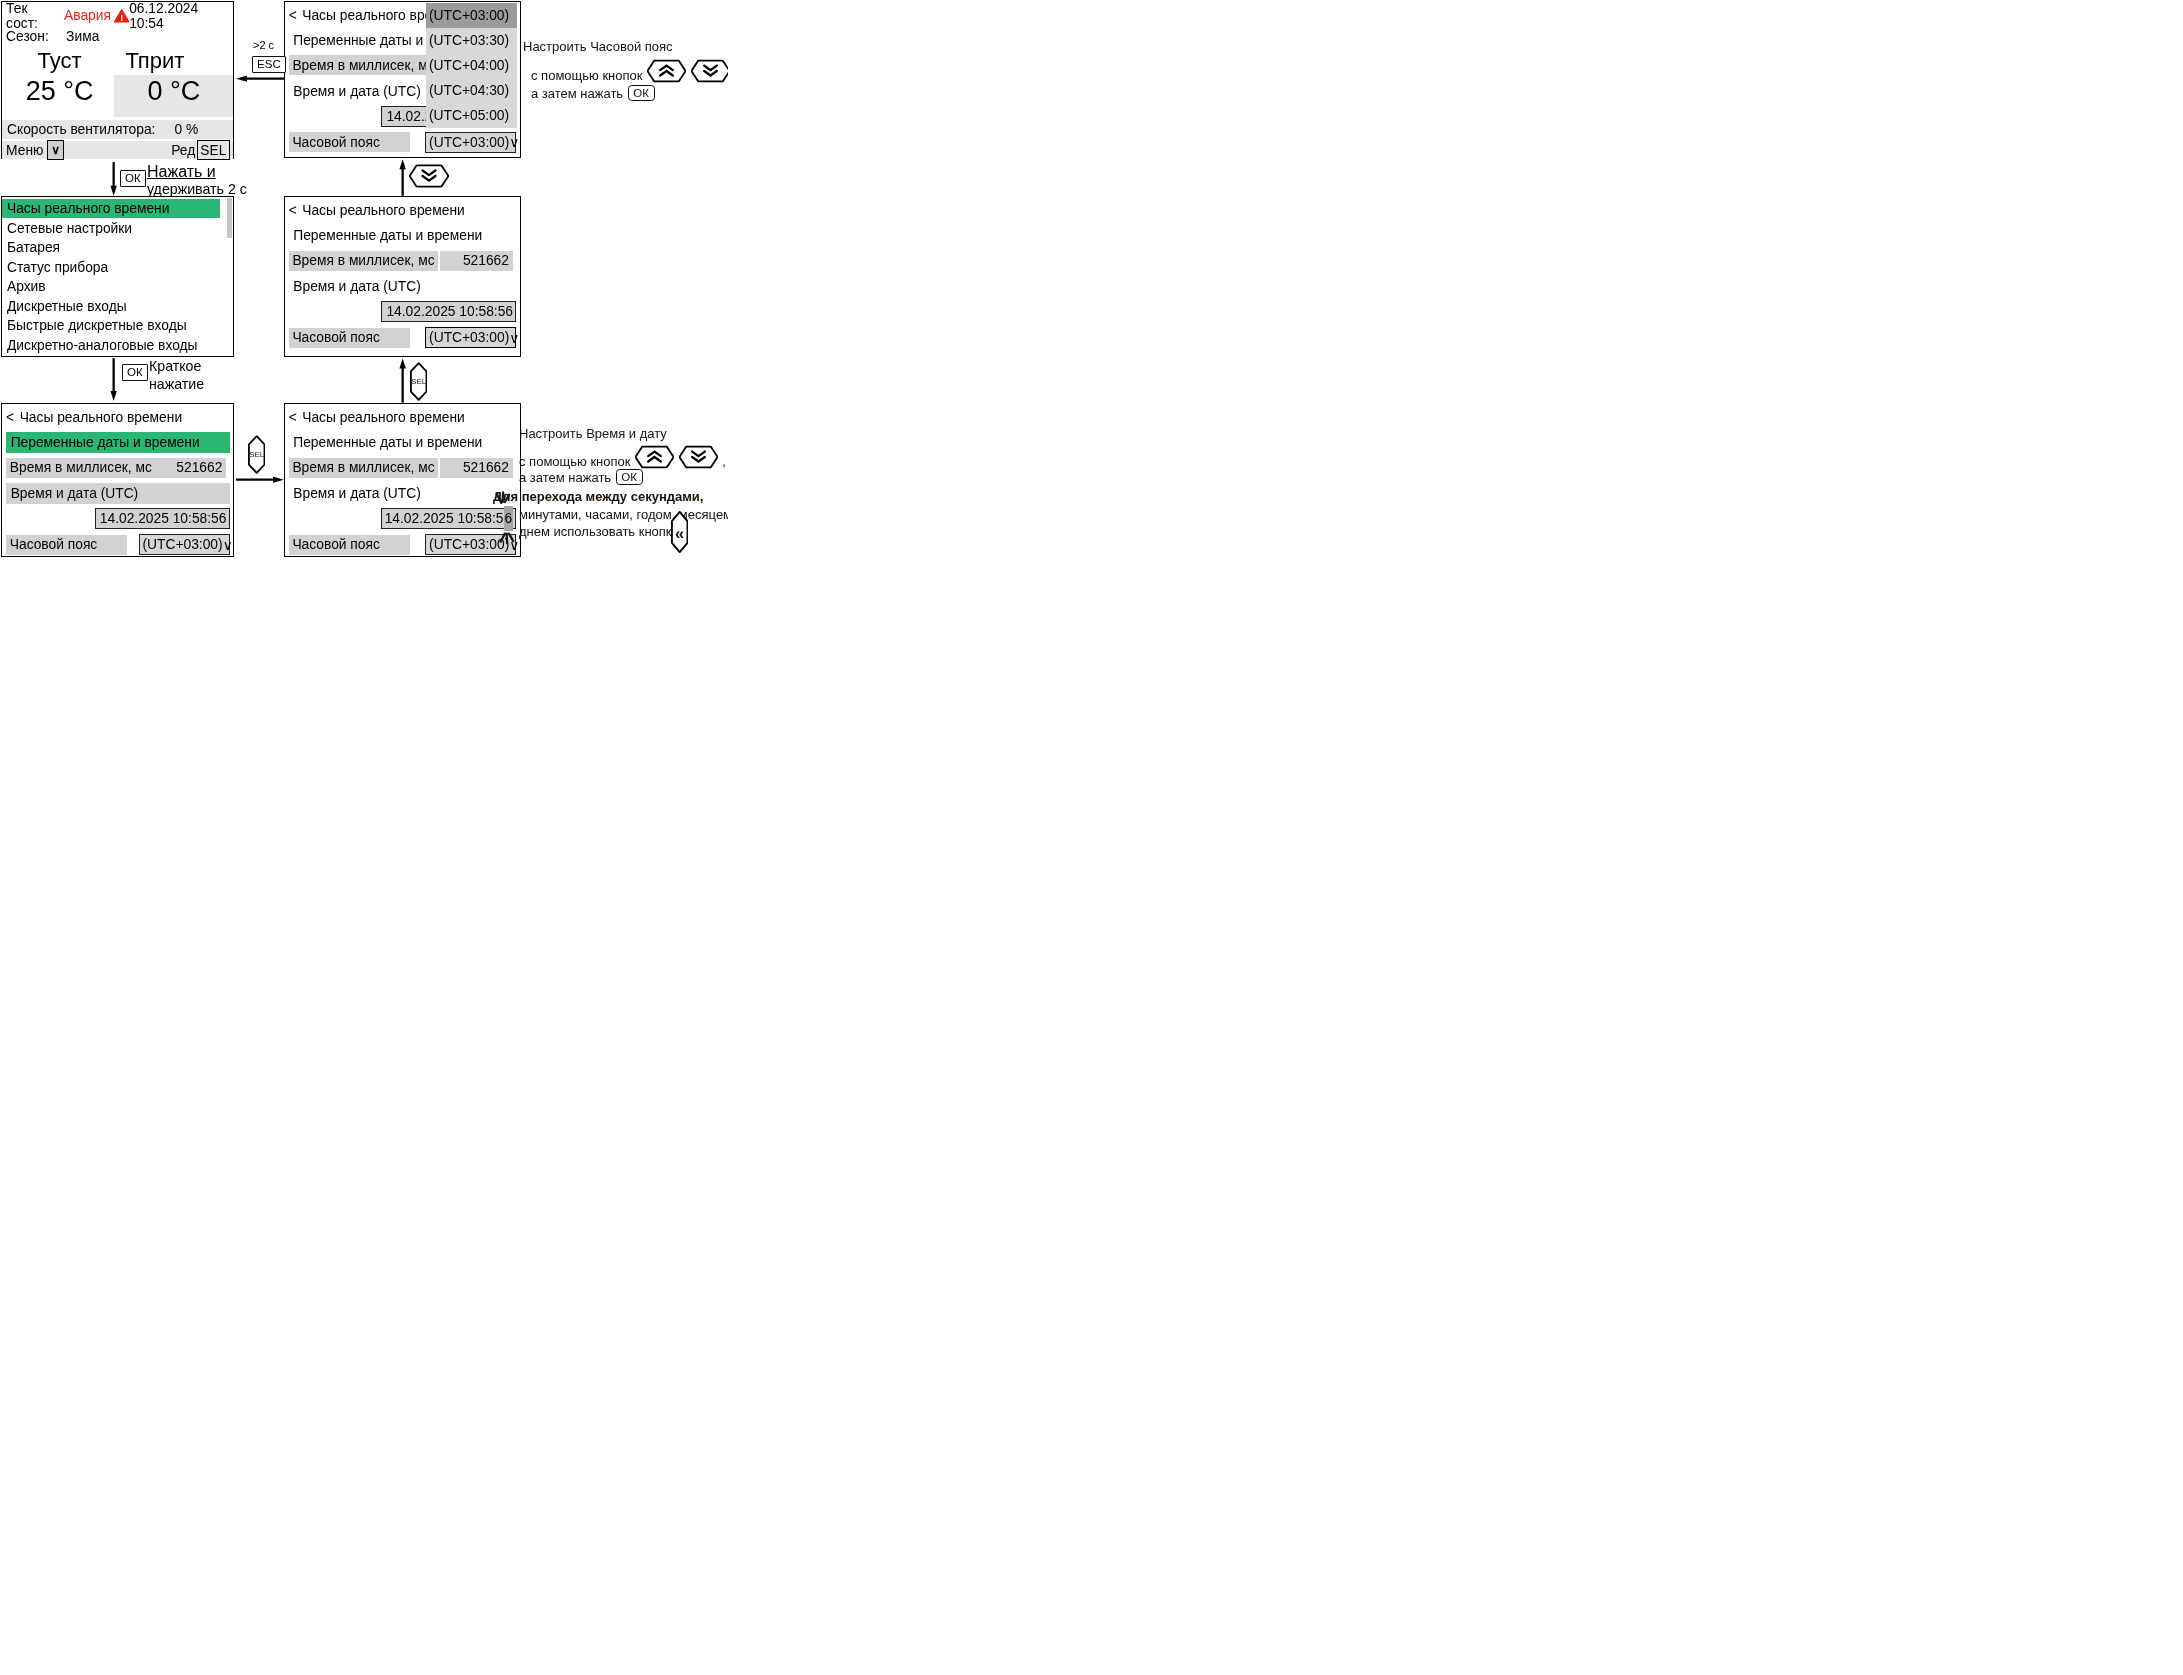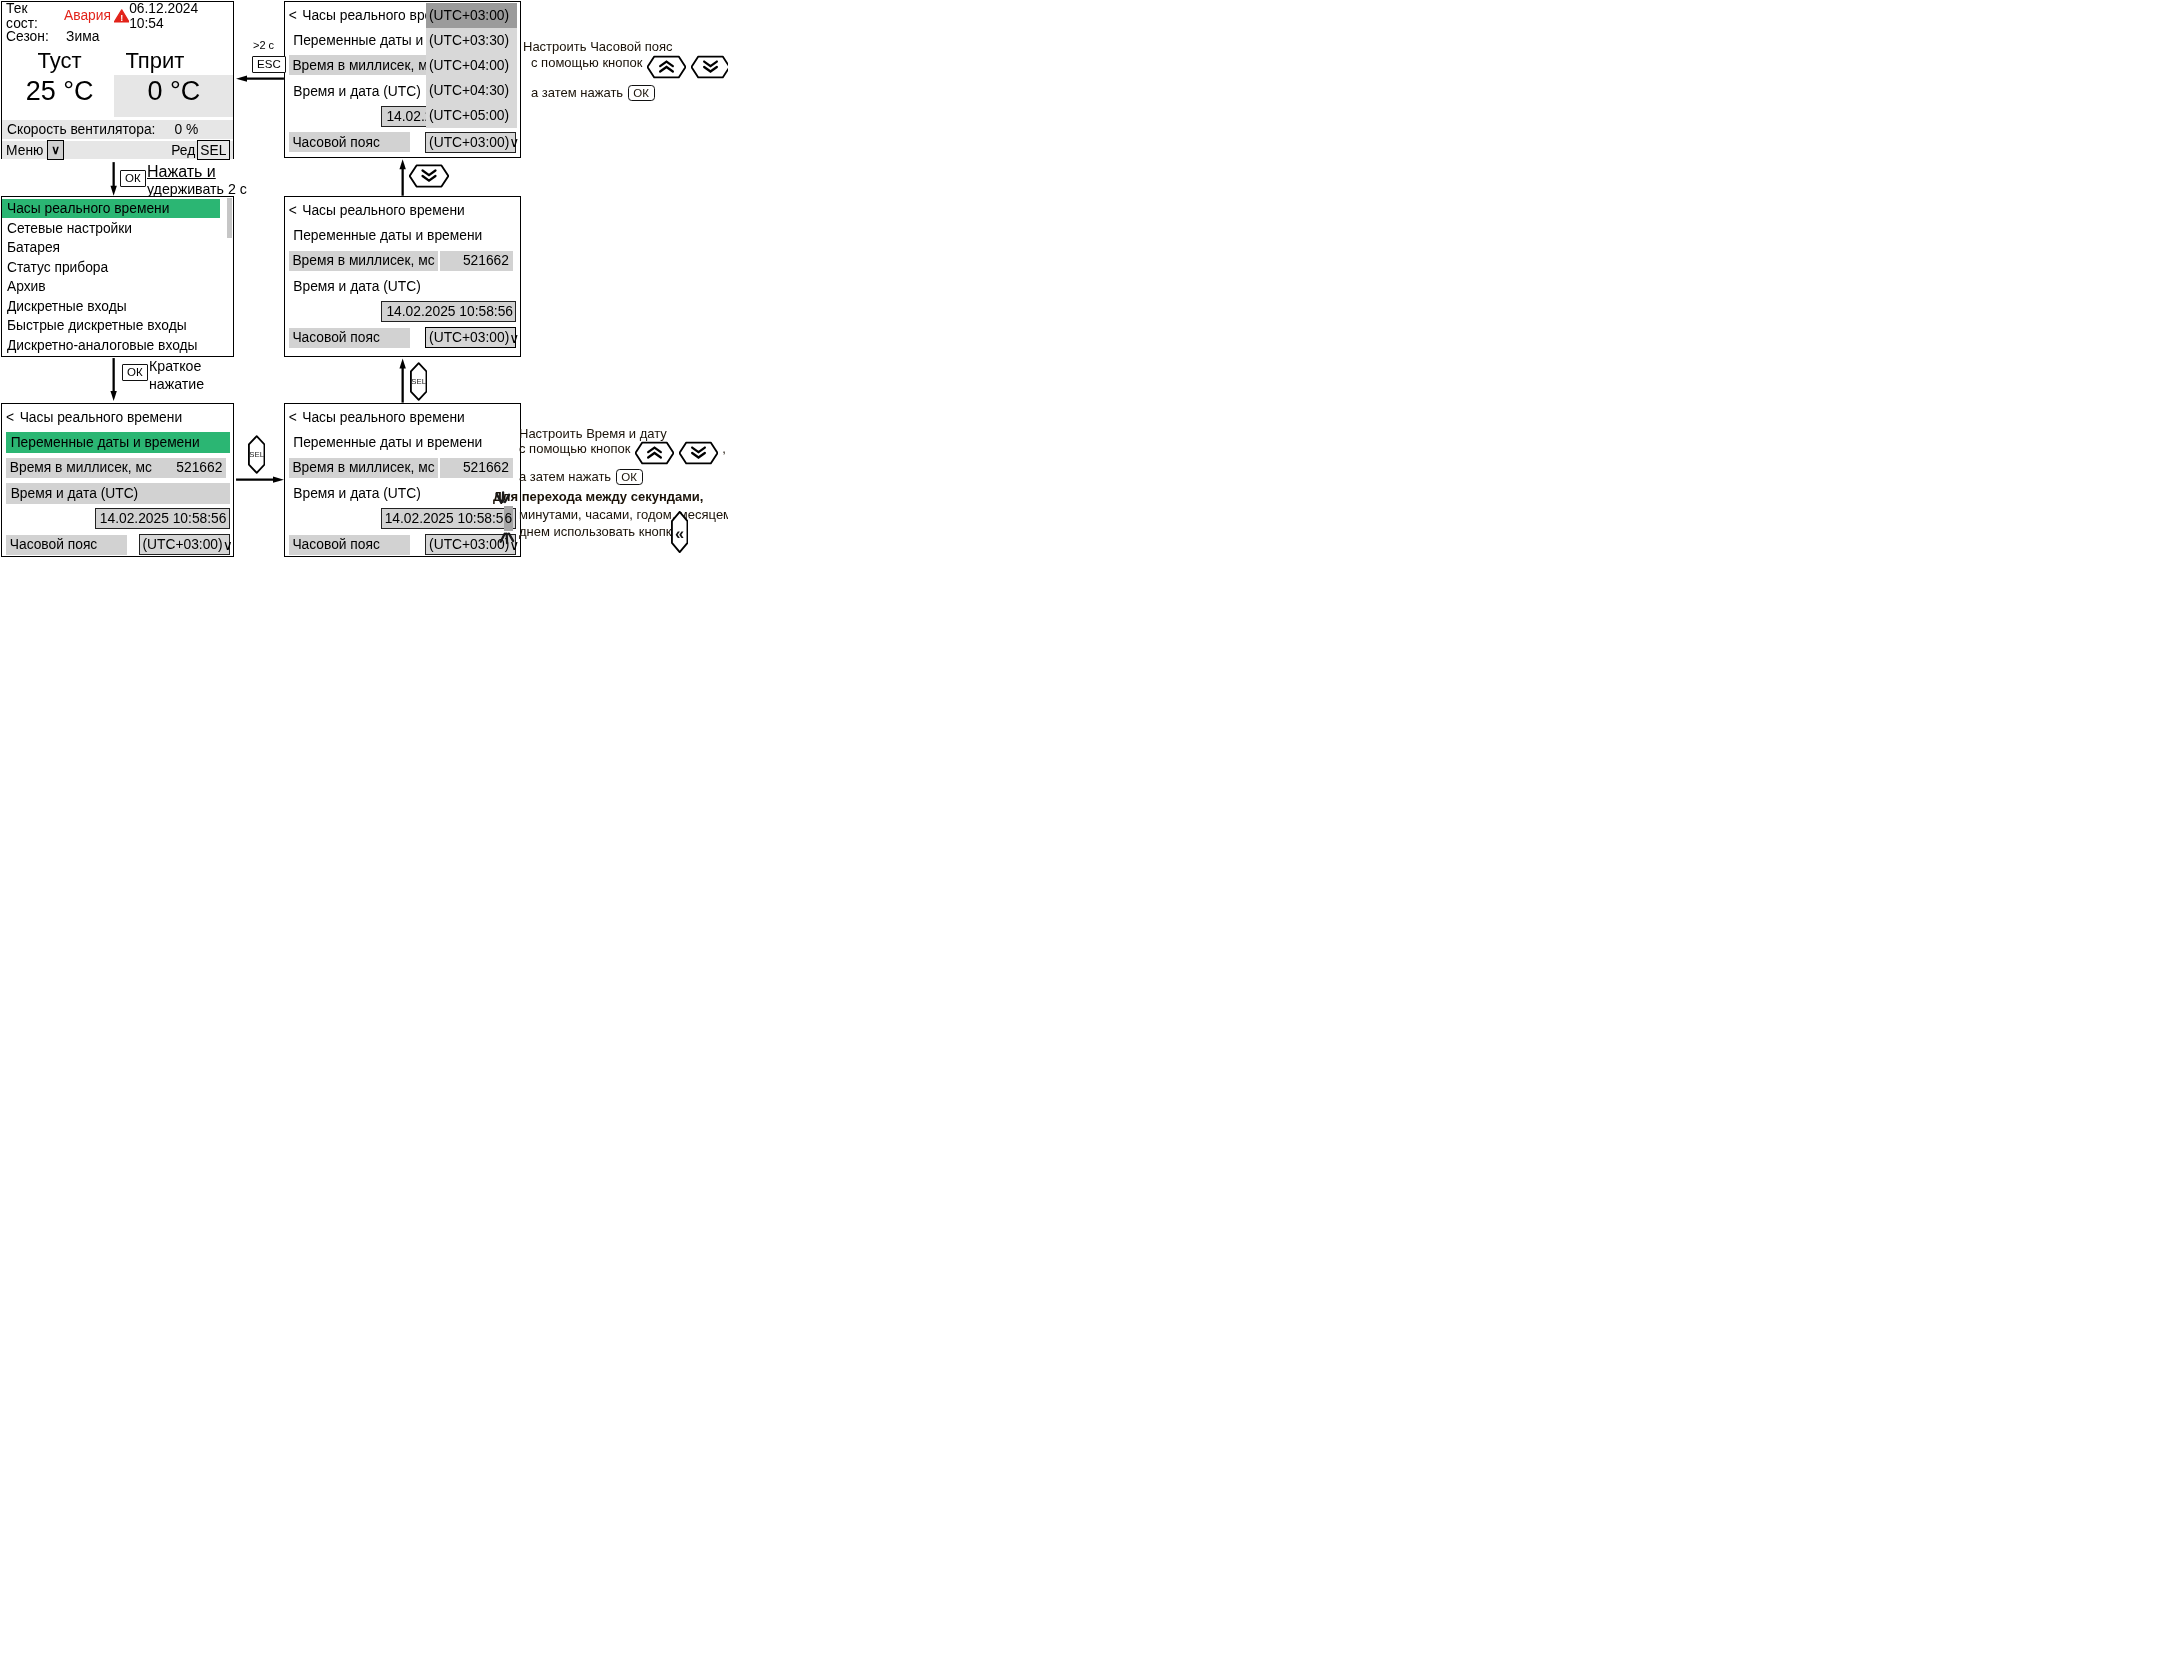--- a/index.html
+++ b/index.html
@@ -25,21 +25,21 @@
   .bar{position:absolute;left:0;right:0;background:#e6e6e6;display:flex;align-items:center;}
   .key{position:absolute;border:1.4px solid #111;border-radius:1px;background:#fff;
        font-size:11.5px;padding:1.4px 4.1px;}
   .keyi{display:inline-block;border:1.4px solid #111;border-radius:3.7px;background:#fff;
         font-size:11.5px;padding:0.9px 4.6px;}
   .selbox{border:1.4px solid #000;padding:0 2.3px;height:18.4px;display:flex;align-items:center;font-size:13.8px;}
   .chevbox{border:1.4px solid #000;background:#cfcfcf;width:17.4px;height:20px;display:flex;
            align-items:center;justify-content:center;font-size:12px;font-weight:bold;box-sizing:border-box;}
   .note{position:absolute;font-size:11px;}
   .instr{position:absolute;font-size:13px;color:#1a1208;white-space:nowrap;}
-  .iflex{display:flex;align-items:flex-start;gap:4.6px;}
+  .iflex{display:flex;align-items:flex-end;gap:4.6px;}
   .sec{background:#a6a6a6;height:25px;display:flex;align-items:center;padding:0 0.9px;margin:-2.8px 0;}
   svg{display:block;}
   svg text{font-family:"Liberation Sans",sans-serif;}
 </style>
 </head>
 <body>
 
 <div id="canvas">
 
   <div class="screen" style="left:1.4px;top:1.4px;width:233px;height:158px;">

